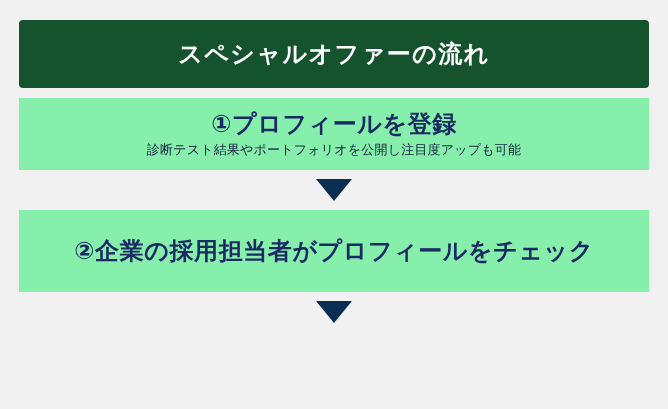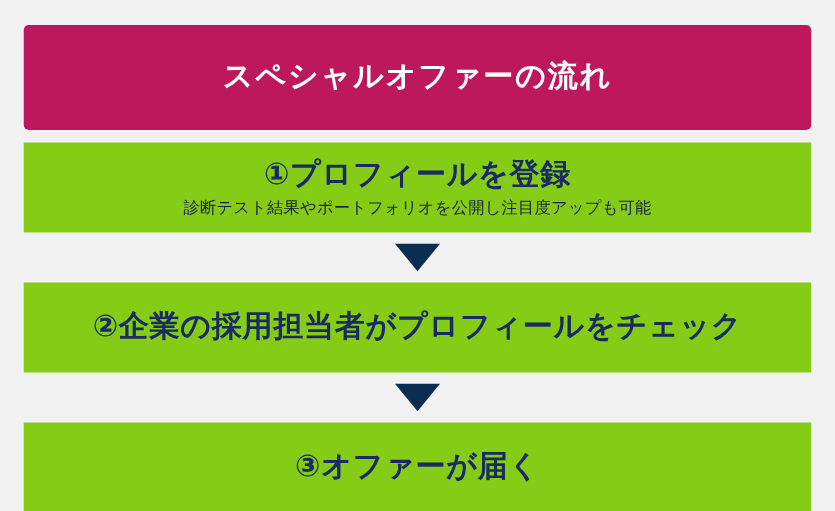--- a/index.html
+++ b/index.html
@@ -13,48 +13,48 @@
     font-family: "Liberation Sans", "DejaVu Sans", sans-serif;
     overflow: hidden;
   }
   .flow-wrap {
     position: absolute;
     left: 19px;
     top: 20px;
     width: 630px;
   }
   .flow-header {
-    height: 84px;
-    background: #be185d;
+    height: 68px;
+    background: #14532d;
     border-radius: 4px;
     display: flex;
     align-items: center;
     justify-content: center;
   }
   .flow-header-title {
     color: #ffffff;
     font-size: 24px;
     font-weight: bold;
     letter-spacing: 1.5px;
     line-height: 1;
     white-space: nowrap;
   }
   .gap-10 {
     height: 10px;
   }
   .step-card {
-    background: #84cc16;
+    background: #86efac;
     display: flex;
     flex-direction: column;
     align-items: center;
     justify-content: center;
     box-sizing: border-box;
   }
   .step-card.card-1 { height: 72px; }
-  .step-card.card-2 { height: 72px; }
+  .step-card.card-2 { height: 82px; }
   .step-card.card-3 { height: 73px; }
   .step-title {
     color: #1a2a62;
     font-size: 24px;
     font-weight: bold;
     letter-spacing: 0.6px;
     line-height: 1.1;
     white-space: nowrap;
   }
   .step-title.with-sub {
@@ -104,17 +104,14 @@
   </div>
 
   <div class="step-card card-2">
     <div class="step-title">②企業の採用担当者がプロフィールをチェック</div>
   </div>
 
   <div class="arrow-row arrow-row-2">
     <div class="arrow-down"></div>
   </div>
 
-  <div class="step-card card-3">
-    <div class="step-title">③オファーが届く</div>
-  </div>
 
 </div>
 
 </body></html>

